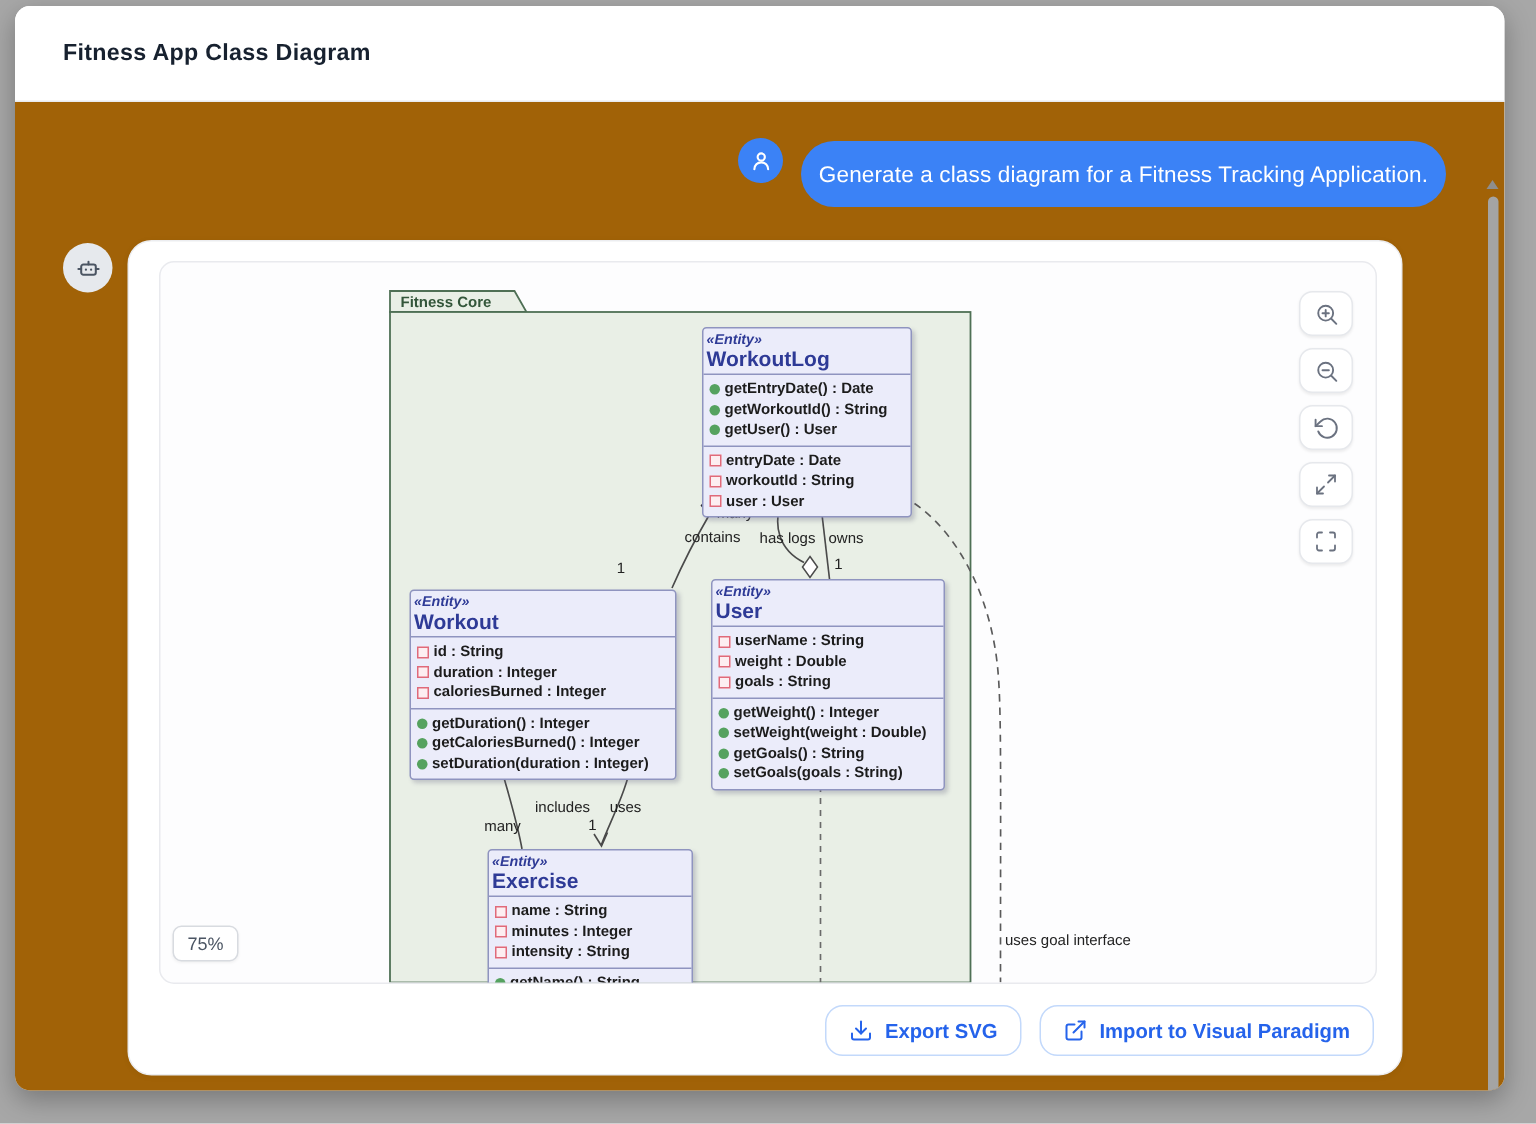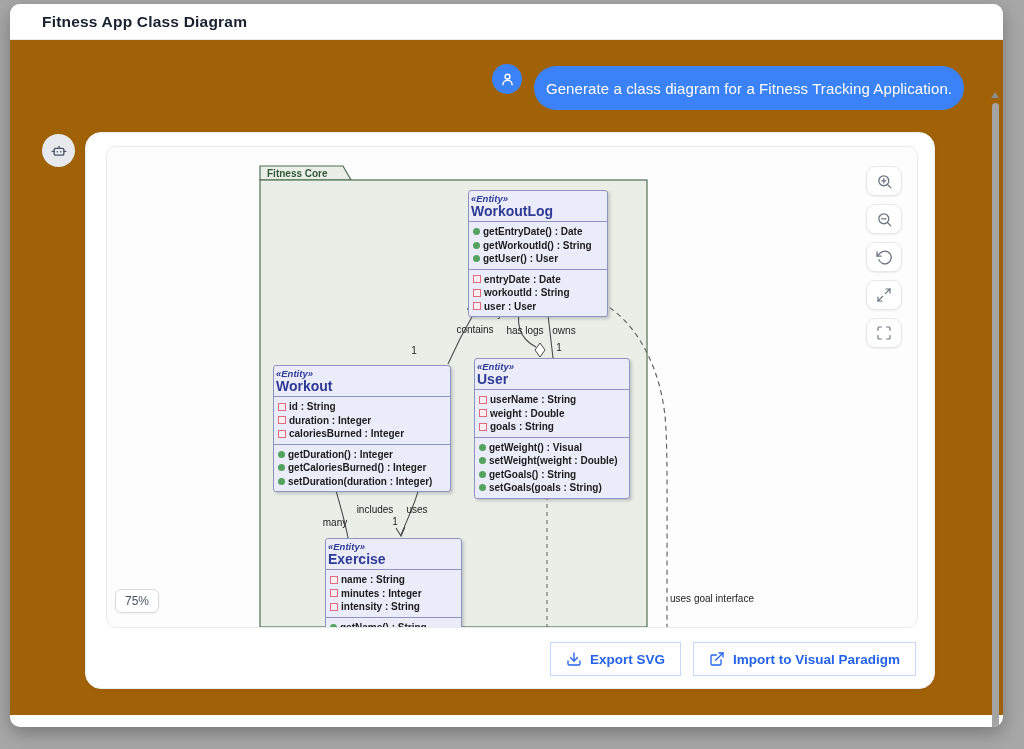--- a/index.html
+++ b/index.html
@@ -1,19 +1,19 @@
 <!DOCTYPE html>
 <html><head>
 <meta charset="utf-8">
 <title>Fitness App Class Diagram</title>
 <style>
   html,body{margin:0;padding:0}
   body{width:1024px;height:749px;overflow:hidden;background:#a7a7a7;font-family:"Liberation Sans",sans-serif;position:relative}
   .window{position:absolute;left:10px;top:4px;width:993px;height:723px;background:#fff;border-radius:10px;box-shadow:0 6px 18px rgba(0,0,0,.28);overflow:hidden}
-  .app-header{height:36px;background:#fff;border-bottom:1px solid #e8eaee;display:flex;align-items:center;padding-left:32px;box-sizing:border-box}
+  .app-header{height:64px;background:#fff;border-bottom:1px solid #e8eaee;display:flex;align-items:center;padding-left:32px;box-sizing:border-box}
   .app-title{font-size:15.5px;font-weight:700;color:#17212f;letter-spacing:.2px}
   .content{position:relative;height:675px;background:#a16207}
   
   .user-avatar{position:absolute;left:482px;top:24px;width:30px;height:30px;border-radius:50%;display:flex;align-items:center;justify-content:center}
   .bubble{position:absolute;left:524px;top:26px;width:430px;height:44px;border-radius:22px;color:#fff;display:flex;align-items:center;justify-content:center;font-size:15px;letter-spacing:.1px}
   .bot-avatar{position:absolute;left:32px;top:94px;width:33px;height:33px;border-radius:50%;background:#e6e9ed;display:flex;align-items:center;justify-content:center}
   
   .card{position:absolute;left:75px;top:92px;width:850px;height:557px;background:#fff;border:1px solid #ecedf0;border-radius:16px;box-shadow:0 1px 4px rgba(0,0,0,.05);box-sizing:border-box}
   .panel{position:absolute;left:20px;top:13px;width:810px;height:480px;background:#fdfdfe;border:1px solid #e9eaee;border-radius:10px;overflow:hidden;box-sizing:content-box}
   .dsvg{position:absolute;left:0;top:0}
@@ -27,21 +27,21 @@
   .uml-row{display:flex;align-items:center;gap:3px;line-height:13.5px;font-weight:700;color:#1c1c1c;white-space:nowrap}
   .ic-attr{width:6px;height:6px;border:1.5px solid #e06a7a;background:#fdeef1;flex:0 0 auto}
   .ic-meth{width:7px;height:7px;border-radius:50%;background:#55a25f;flex:0 0 auto}
   .elbl{font-size:10px;fill:#222}
   .pkg-lbl{font-size:10px;font-weight:700;fill:#33563a}
   
   .zoom-controls{position:absolute;right:15px;top:19px;display:flex;flex-direction:column;gap:8px}
   .zctrl{width:36px;height:30px;background:#fff;border:1px solid #e6e8ec;border-radius:9px;box-shadow:0 1px 2px rgba(0,0,0,.07);display:flex;align-items:center;justify-content:center;cursor:pointer;padding:0}
   .zoom-badge{position:absolute;left:8px;bottom:14px;background:#fff;border:1px solid #d8dbe0;border-radius:6px;padding:4px 9px;font-size:12px;color:#4b5563;box-shadow:0 1px 2px rgba(0,0,0,.05)}
   .card-actions{position:absolute;right:18px;bottom:12px;display:flex;gap:12px}
-  .act-btn{height:34px;display:inline-flex;align-items:center;gap:8px;padding:0 15px;background:#fff;border:1px solid #c3d9fb;border-radius:0;color:#2563eb;font-weight:700;font-size:13.5px;cursor:pointer;font-family:"Liberation Sans",sans-serif}
+  .act-btn{height:34px;display:inline-flex;align-items:center;gap:8px;padding:0 15px;background:#fff;border:1px solid #c3d9fb;border-radius:12px;color:#2563eb;font-weight:700;font-size:13.5px;cursor:pointer;font-family:"Liberation Sans",sans-serif}
   
   .scroll-track{position:absolute;right:3px;top:50px;width:10px;height:670px}
   .scroll-up{position:absolute;right:0;top:2px;width:0;height:0;border-left:4px solid transparent;border-right:4px solid transparent;border-bottom:6px solid #8e8e8e;margin-right:1px}
   .scroll-thumb{position:absolute;right:1px;top:13px;width:7px;height:632px;background:#a4a4a4;border-radius:4px}
 </style>
 </head>
 <body>
 
 <div class="window">
   <div class="app-header">
@@ -191,21 +191,21 @@
                   <span>weight : Double</span>
                 </div>
                 <div class="uml-row">
                   <span class="ic-attr"></span>
                   <span>goals : String</span>
                 </div>
               </div>
               <div class="uml-sec">
                 <div class="uml-row">
                   <span class="ic-meth"></span>
-                  <span>getWeight() : Visual</span>
+                  <span>getWeight() : Integer</span>
                 </div>
                 <div class="uml-row">
                   <span class="ic-meth"></span>
                   <span>setWeight(weight : Double)</span>
                 </div>
                 <div class="uml-row">
                   <span class="ic-meth"></span>
                   <span>getGoals() : String</span>
                 </div>
                 <div class="uml-row">

